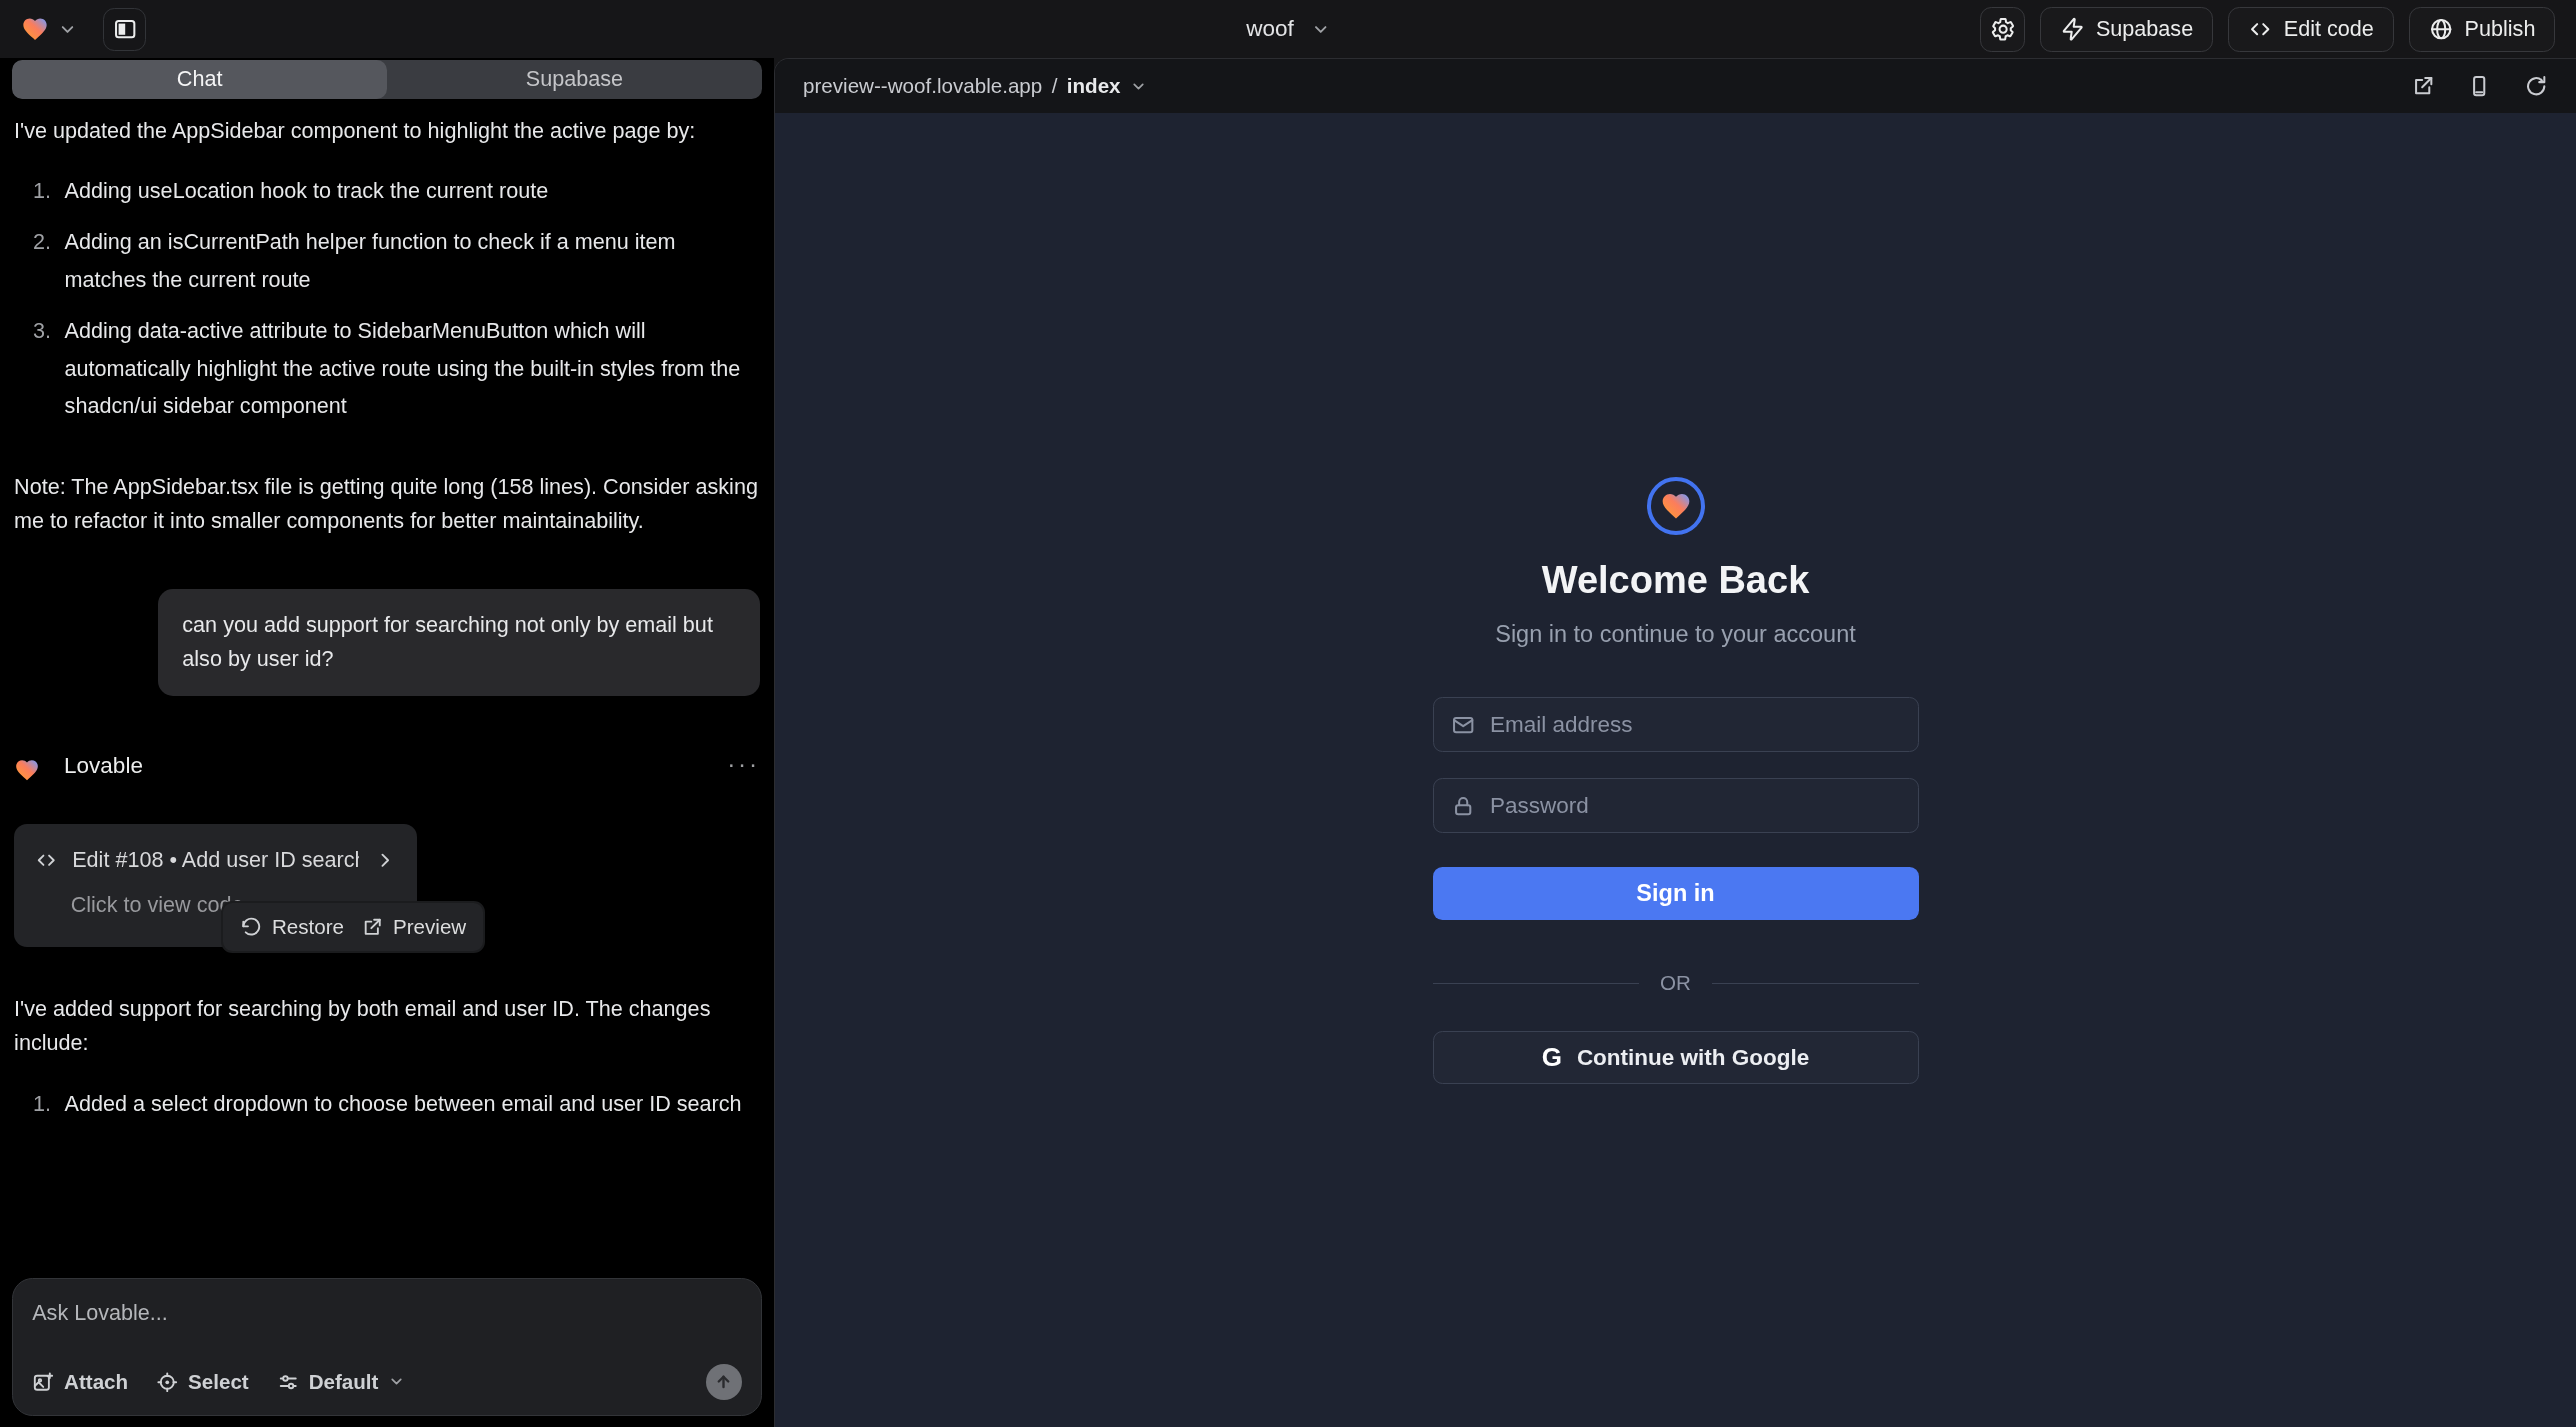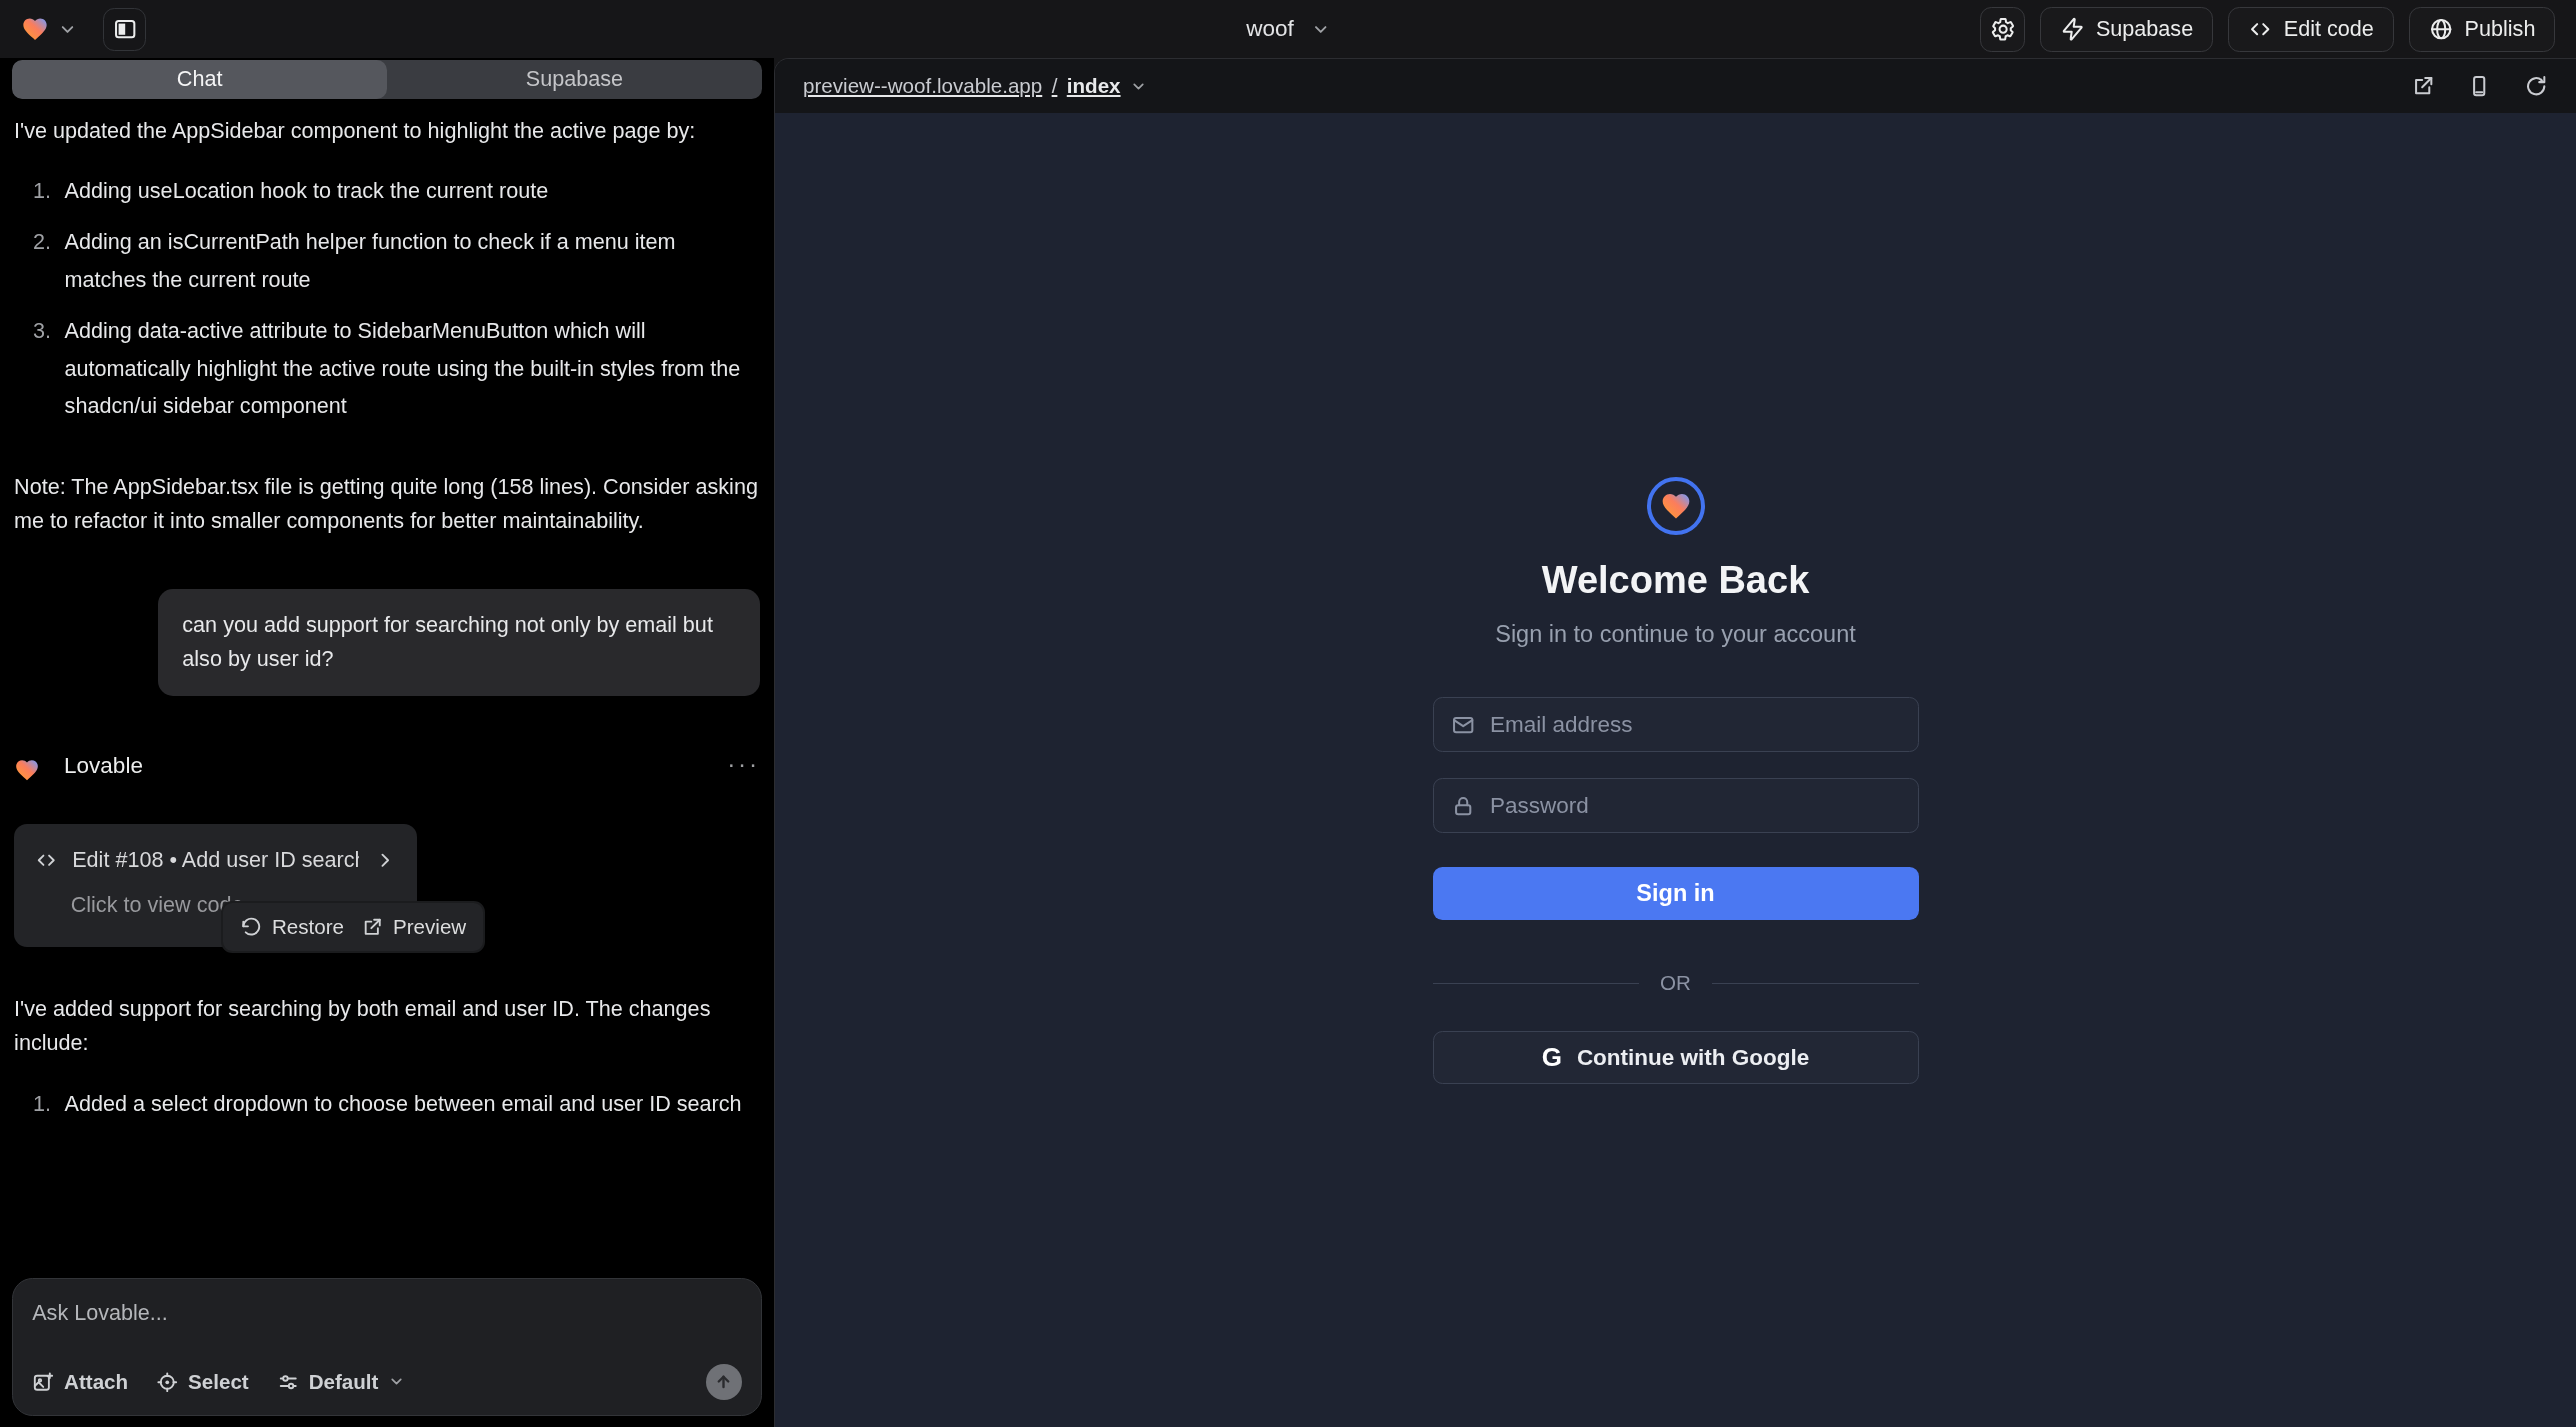--- a/index.html
+++ b/index.html
@@ -58,21 +58,21 @@
   .composer textarea::placeholder { color:#b4b6ba; }
   .composer-row { display:flex; align-items:center; gap:28px; color:#cfd1d4; font-size:20.6px; }
   .comp-act { display:flex; align-items:center; gap:9.4px; cursor:pointer;font-weight:bold; }
   .send-btn { margin-left:auto; width:36px; height:36px; border-radius:50%; background:#6f7176; border:none; display:flex; align-items:center; justify-content:center; cursor:pointer; }
 
   .icon-s { width:22.5px; height:22.5px; stroke:#cfd1d4; stroke-width:2; fill:none; stroke-linecap:round; stroke-linejoin:round; }
   .icon-w { width:24.4px; height:24.4px; stroke:#eceded; stroke-width:2; fill:none; stroke-linecap:round; stroke-linejoin:round; }
 
   
   .preview-panel { flex:1; min-width:0; display:flex; flex-direction:column; border:0.9px solid #2c2d31; border-right:none; border-bottom:none; border-radius:15px 0 0 0; overflow:hidden; background:#141518; }
-  .preview-header { flex:0 0 54px; display:flex; align-items:center; padding:0 28px; background:#141518;text-decoration:underline; }
+  .preview-header { flex:0 0 54px; display:flex; align-items:center; padding:0 28px; background:#141518; }
   .preview-url { display:flex; align-items:center; gap:9.4px; font-size:20.6px; color:#c9cbd0; cursor:pointer; }
   .preview-url .path { color:#e8e9eb; font-weight:bold; }
   .preview-actions { margin-left:auto; display:flex; align-items:center; gap:32px; }
   .preview-actions .icon-w { stroke:#c9cbd0; cursor:pointer; }
 
   .app-view { flex:1; background:#1e2331; display:flex; flex-direction:column; align-items:center; overflow:hidden; }
   .auth-col { width:486px; margin-top:364px; display:flex; flex-direction:column; align-items:center; }
   .app-logo-ring { width:58px; height:58px; border:4.7px solid #4273f0; border-radius:50%; display:flex; align-items:center; justify-content:center; }
   .auth-title { margin-top:24.4px; font-size:38px; font-weight:bold; color:#f3f4f6; }
   .auth-sub { margin-top:19px; font-size:23.5px; color:#98a0af; }

